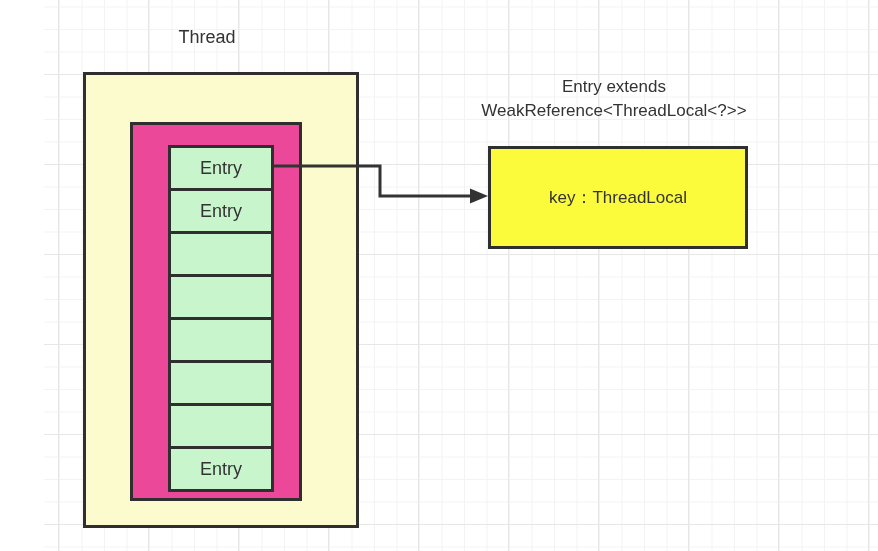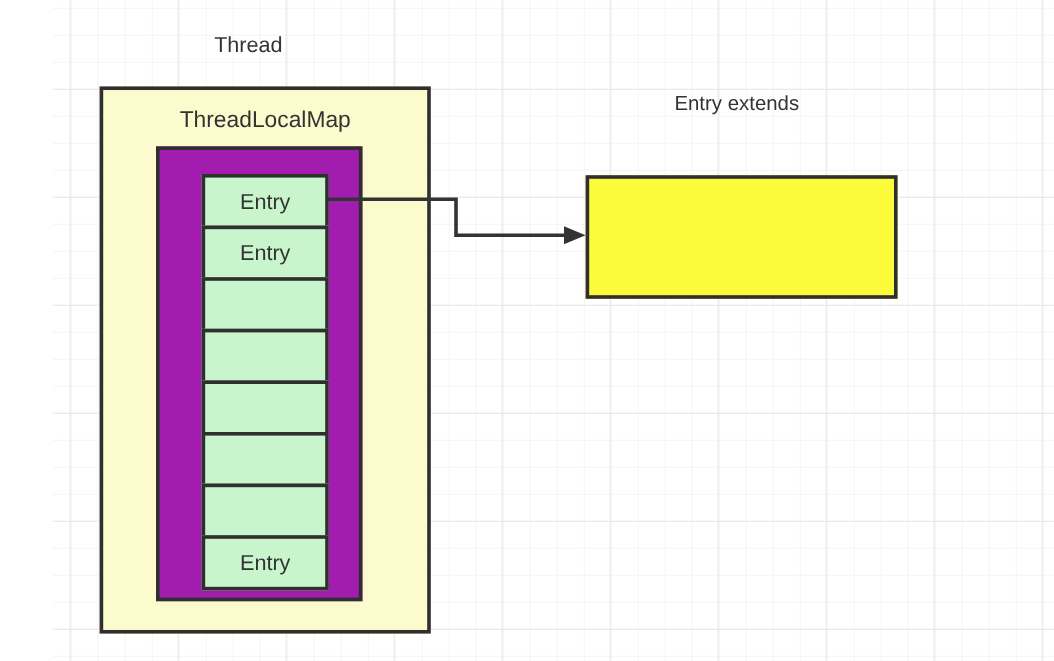--- a/index.html
+++ b/index.html
@@ -43,21 +43,21 @@
     margin-top: 15px;
     text-align: center;
     font-size: 19px;
     color: #333333;
   }
 
   .map-box {
     position: absolute;
     left: 44px; top: 47px;
     width: 172px; height: 379px;
-    background: #a21caf;
+    background: #ec4899;
     border: 3px solid #2f2f2f;
   }
 
   .entry-table {
     position: absolute;
     left: 35px; top: 20px;
     width: 106px;
   }
   .entry-cell {
     width: 106px;
@@ -108,21 +108,20 @@
   }
 </style>
 </head>
 <body>
 
 <div class="canvas">
 
   <div class="thread-title">Thread</div>
 
   <div class="thread-box">
-    <div class="map-title">ThreadLocalMap</div>
 
     <div class="map-box">
       <div class="entry-table">
         <div class="entry-cell">Entry</div>
         <div class="entry-cell">Entry</div>
         <div class="entry-cell"></div>
         <div class="entry-cell"></div>
         <div class="entry-cell"></div>
         <div class="entry-cell"></div>
         <div class="entry-cell"></div>
@@ -131,18 +130,20 @@
     </div>
   </div>
 
   <svg class="arrow-layer" viewBox="0 0 878 551" xmlns="http://www.w3.org/2000/svg">
     <polyline points="229,166 336,166 336,196 428,196" fill="none" stroke="#333333" stroke-width="3"></polyline>
     <polygon points="426,188.5 444,196 426,203.5" fill="#333333"></polygon>
   </svg>
 
   <div class="entry-caption">
     <div>Entry extends</div>
+    <div>WeakReference&lt;ThreadLocal&lt;?&gt;&gt;</div>
   </div>
 
   <div class="entry-detail-box">
+    <div>key：ThreadLocal</div>
   </div>
 
 </div>
 
 </body></html>

